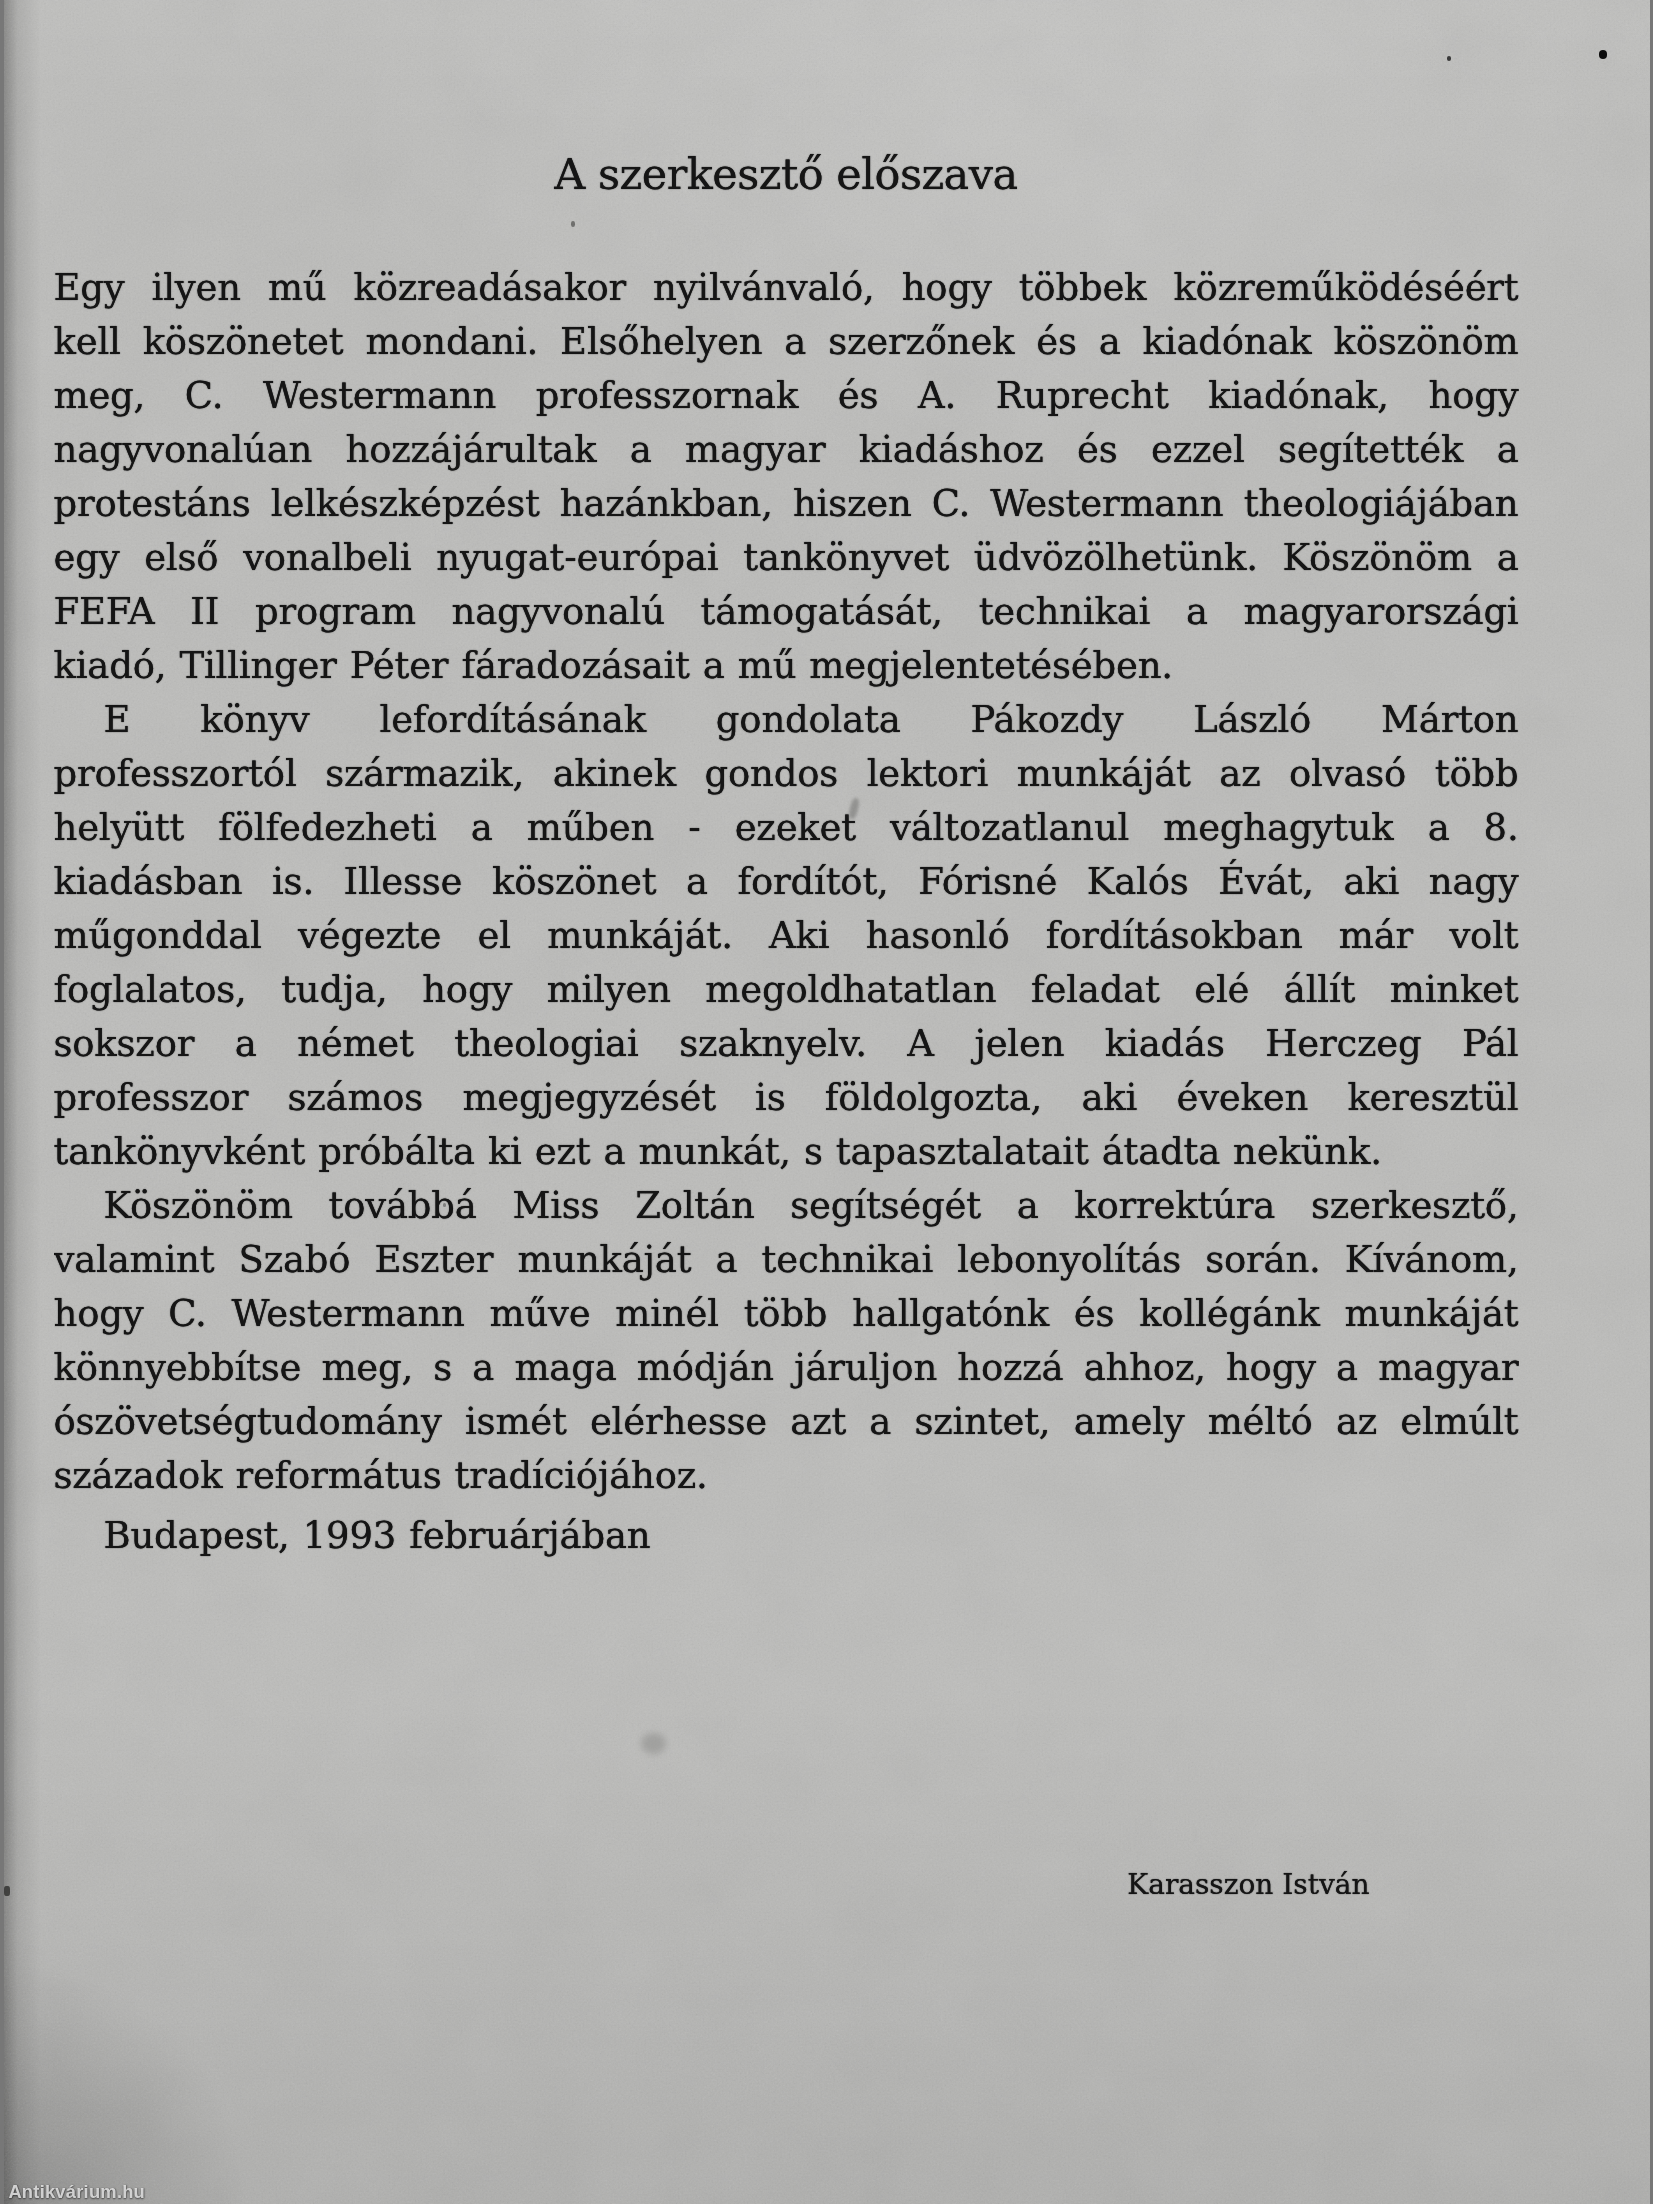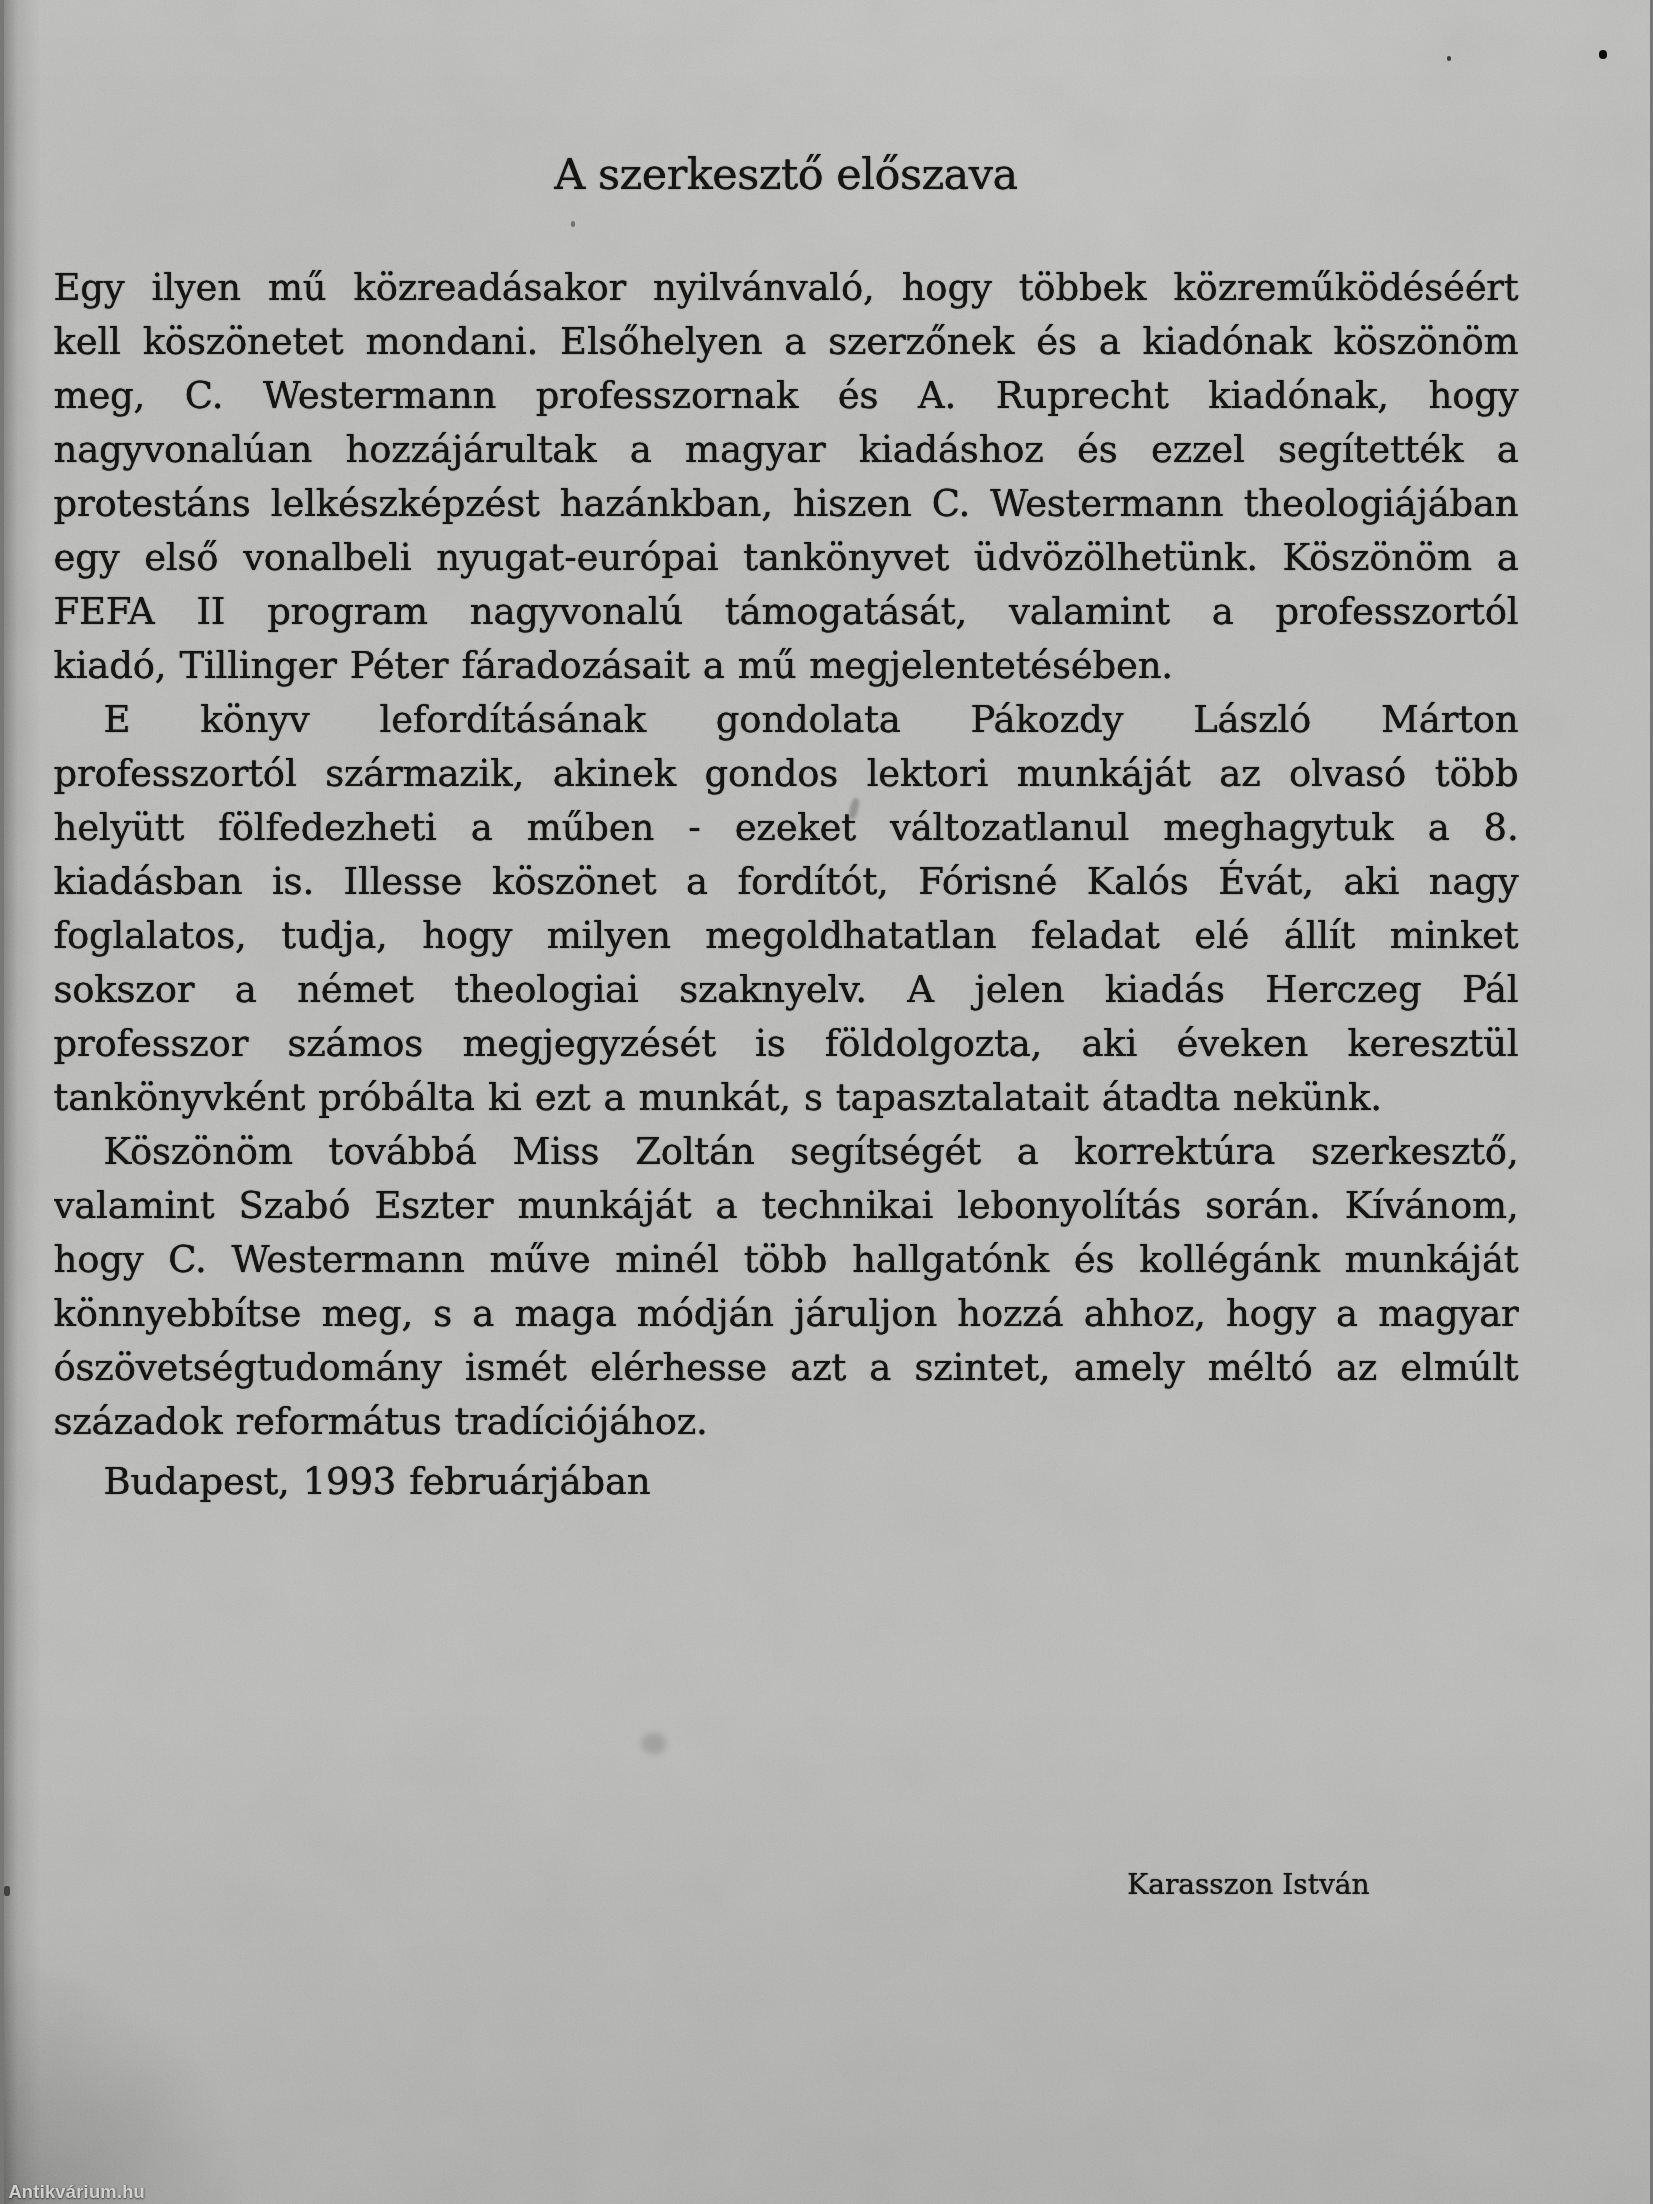--- a/index.html
+++ b/index.html
@@ -85,27 +85,28 @@
     <div class="title">A szerkesztő előszava</div>
 
     <div class="body">
 
       <div class="line">Egy ilyen mű közreadásakor nyilvánvaló, hogy többek közreműködéséért</div>
       <div class="line">kell köszönetet mondani. Elsőhelyen a szerzőnek és a kiadónak köszönöm</div>
       <div class="line">meg, C. Westermann professzornak és A. Ruprecht kiadónak, hogy</div>
       <div class="line">nagyvonalúan hozzájárultak a magyar kiadáshoz és ezzel segítették a</div>
       <div class="line">protestáns lelkészképzést hazánkban, hiszen C. Westermann theologiájában</div>
       <div class="line">egy első vonalbeli nyugat-európai tankönyvet üdvözölhetünk. Köszönöm a</div>
-      <div class="line">FEFA II program nagyvonalú támogatását, valamint a professzortól</div>
+      <div class="line">FEFA II program nagyvonalú támogatását, technikai a magyarországi</div>
       <div class="line last">kiadó, Tillinger Péter fáradozásait a mű megjelentetésében.</div>
 
       <div class="line indent">E könyv lefordításának gondolata Pákozdy László Márton</div>
       <div class="line">professzortól származik, akinek gondos lektori munkáját az olvasó több</div>
       <div class="line">helyütt fölfedezheti a műben - ezeket változatlanul meghagytuk a 8.</div>
       <div class="line">kiadásban is. Illesse köszönet a fordítót, Fórisné Kalós Évát, aki nagy</div>
+      <div class="line">műgonddal végezte el munkáját. Aki hasonló fordításokban már volt</div>
       <div class="line">foglalatos, tudja, hogy milyen megoldhatatlan feladat elé állít minket</div>
       <div class="line">sokszor a német theologiai szaknyelv. A jelen kiadás Herczeg Pál</div>
       <div class="line">professzor számos megjegyzését is földolgozta, aki éveken keresztül</div>
       <div class="line last">tankönyvként próbálta ki ezt a munkát, s tapasztalatait átadta nekünk.</div>
 
       <div class="line indent">Köszönöm továbbá Miss Zoltán segítségét a korrektúra szerkesztő,</div>
       <div class="line">valamint Szabó Eszter munkáját a technikai lebonyolítás során. Kívánom,</div>
       <div class="line">hogy C. Westermann műve minél több hallgatónk és kollégánk munkáját</div>
       <div class="line">könnyebbítse meg, s a maga módján járuljon hozzá ahhoz, hogy a magyar</div>
       <div class="line">ószövetségtudomány ismét elérhesse azt a szintet, amely méltó az elmúlt</div>

